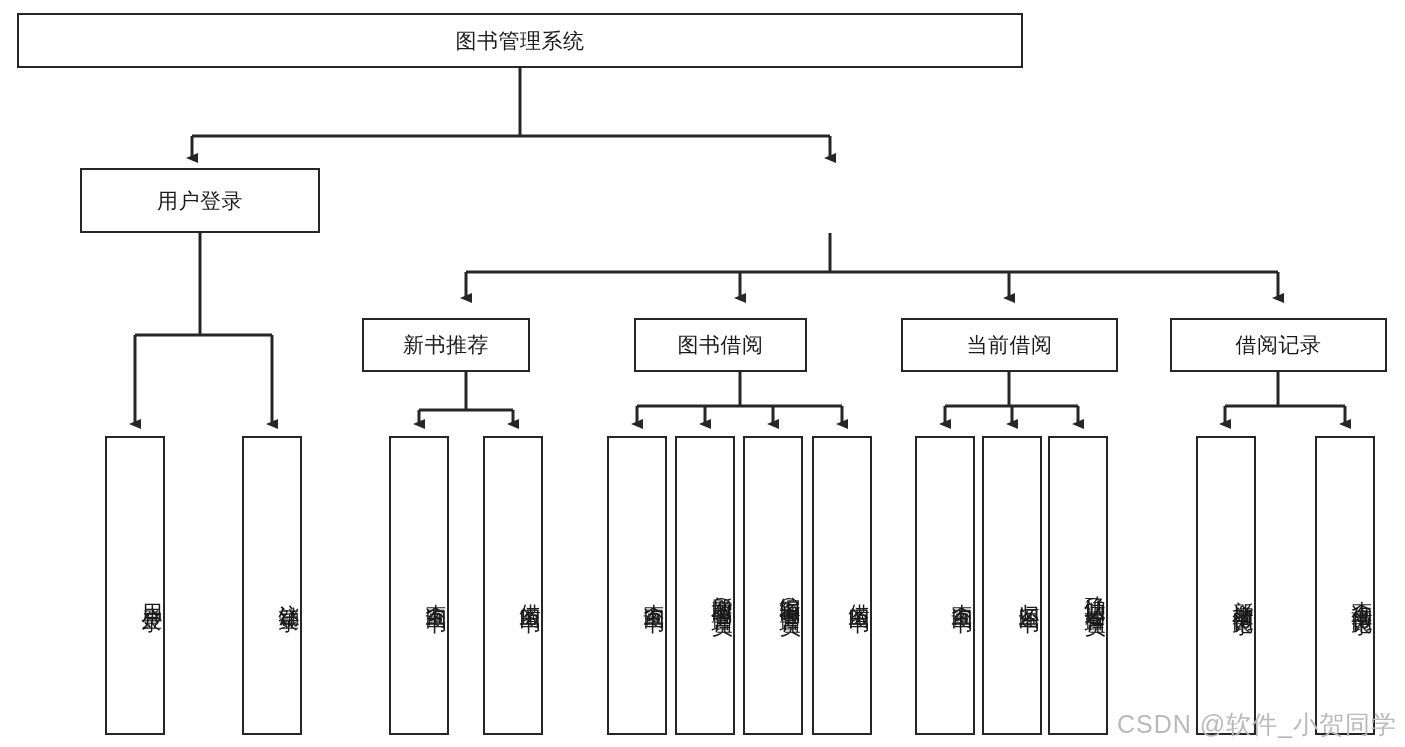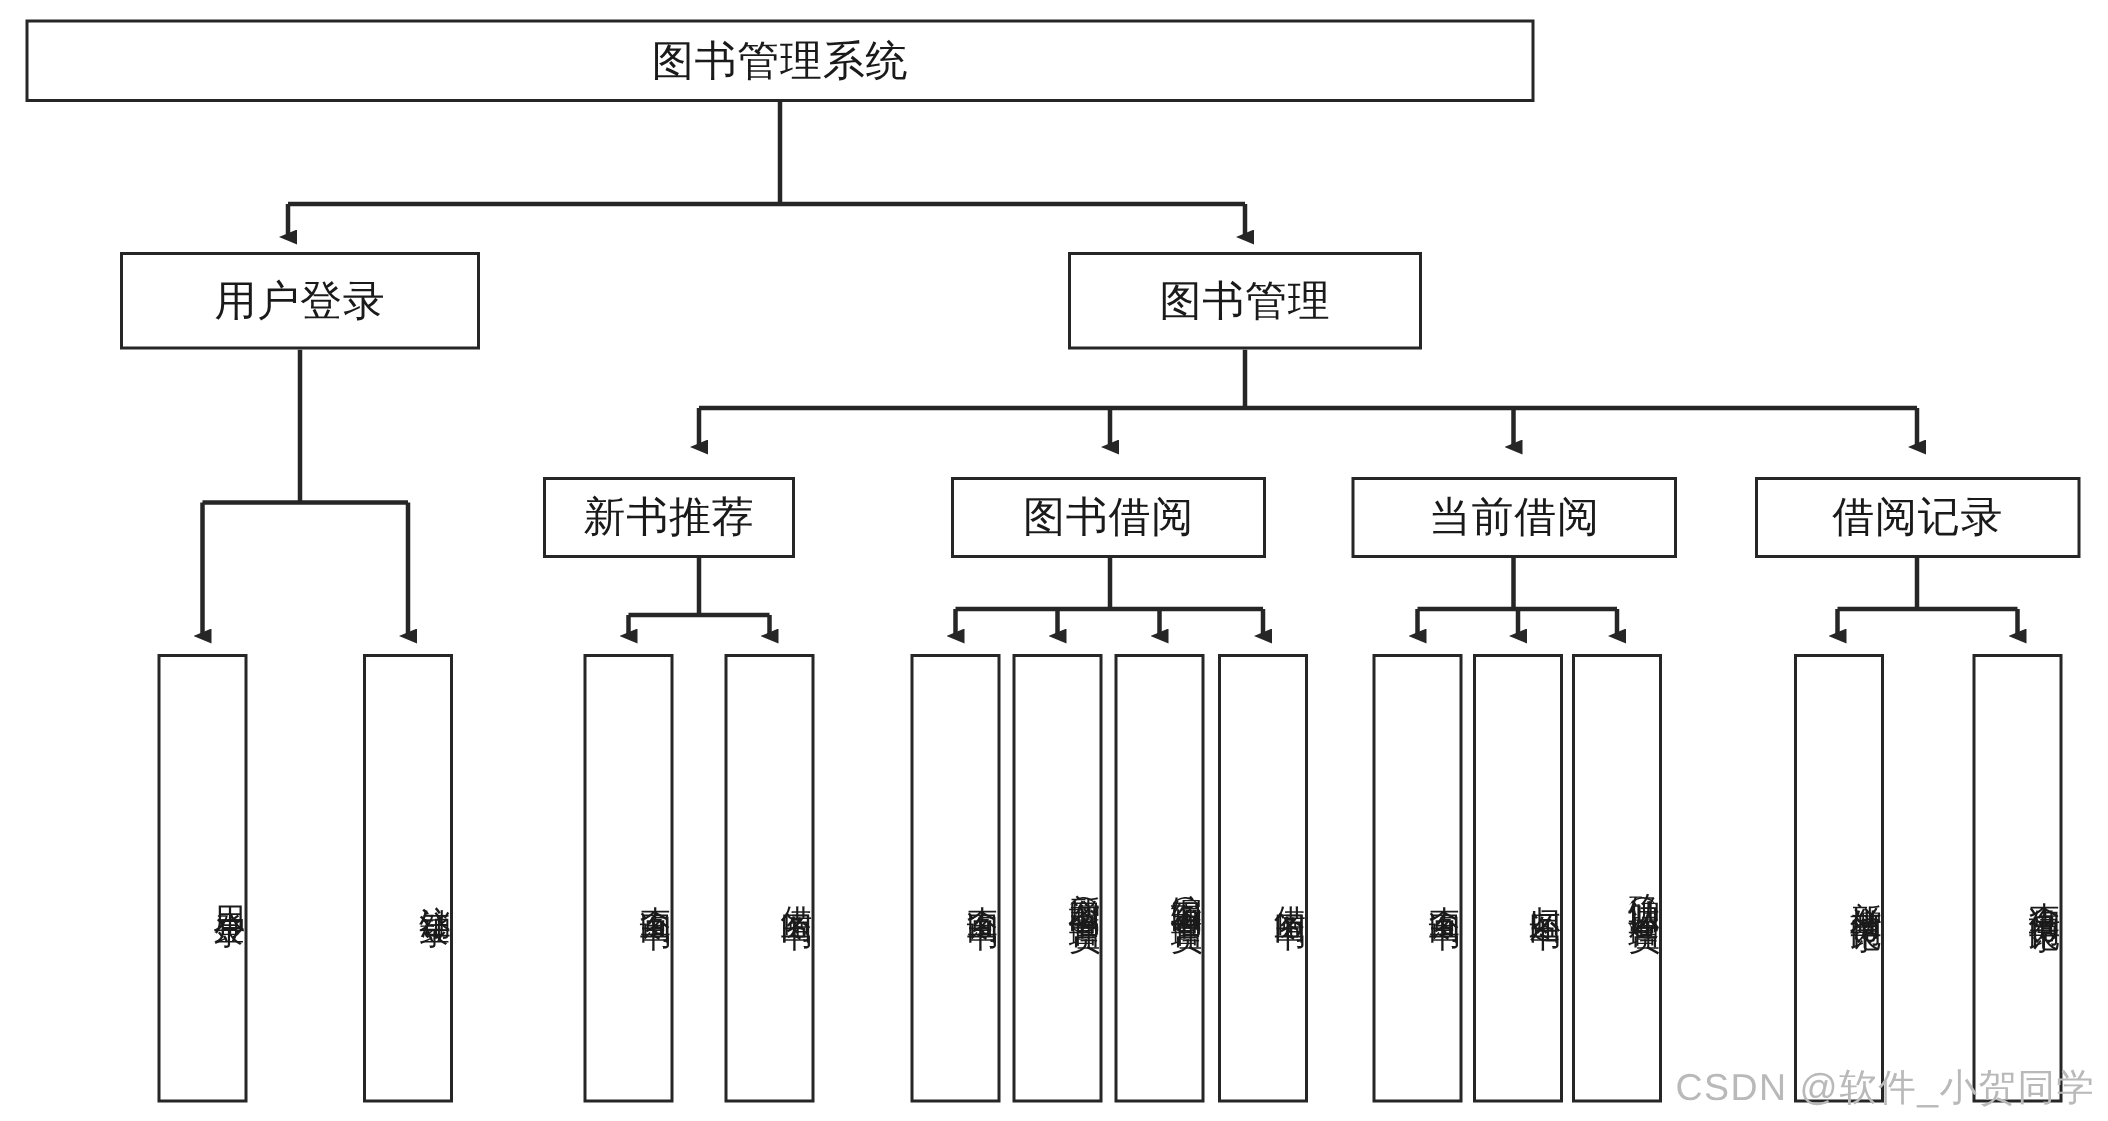--- a/index.html
+++ b/index.html
@@ -21,21 +21,21 @@
     position: absolute;
     box-sizing: border-box;
     border: 2px solid #262626;
     background: #ffffff;
     display: flex;
     align-items: center;
     justify-content: center;
     color: #1a1a1a;
   }
   .node.horiz {
-    font-size: 28px;
+    font-size: 21px;
     letter-spacing: 0.5px;
   }
   .node.vert {
     writing-mode: vertical-rl;
     text-orientation: upright;
     font-size: 21px;
     letter-spacing: 3px;
     padding-top: 14px;
     align-items: flex-start;
     justify-content: center;
@@ -116,25 +116,24 @@
       <path d="M1225,406 L1345,406"></path>
       <path d="M1225,406 L1225,424" marker-end="url(#arrow)"></path>
       <path d="M1345,406 L1345,424" marker-end="url(#arrow)"></path>
     </g>
   </svg>
 
   <div class="node horiz node-root" style="left:17px; top:13px; width:1006px; height:55px;">图书管理系统</div>
 
   <div class="node horiz" style="left:80px; top:168px; width:240px; height:65px;">用户登录</div>
 
-  <div class="node horiz" style="left:712px; top:168px; width:236px; height:65px;">图书管理</div>
 
   <div class="node horiz" style="left:362px; top:318px; width:168px; height:54px;">新书推荐</div>
 
-  <div class="node horiz" style="left:634px; top:318px; width:210px; height:54px;">图书借阅</div>
+  <div class="node horiz" style="left:634px; top:318px; width:173px; height:54px;">图书借阅</div>
 
   <div class="node horiz" style="left:1170px; top:318px; width:217px; height:54px;">借阅记录</div>
 
   <div class="node horiz" style="left:901px; top:318px; width:217px; height:54px;">当前借阅</div>
 
   <div class="node vert" style="left:105px; top:436px; width:60px; height:299px;">用户登录</div>
 
   <div class="node vert" style="left:242px; top:436px; width:60px; height:299px;">注销登录</div>
 
   <div class="node vert" style="left:389px; top:436px; width:60px; height:299px;">查询图书</div>

